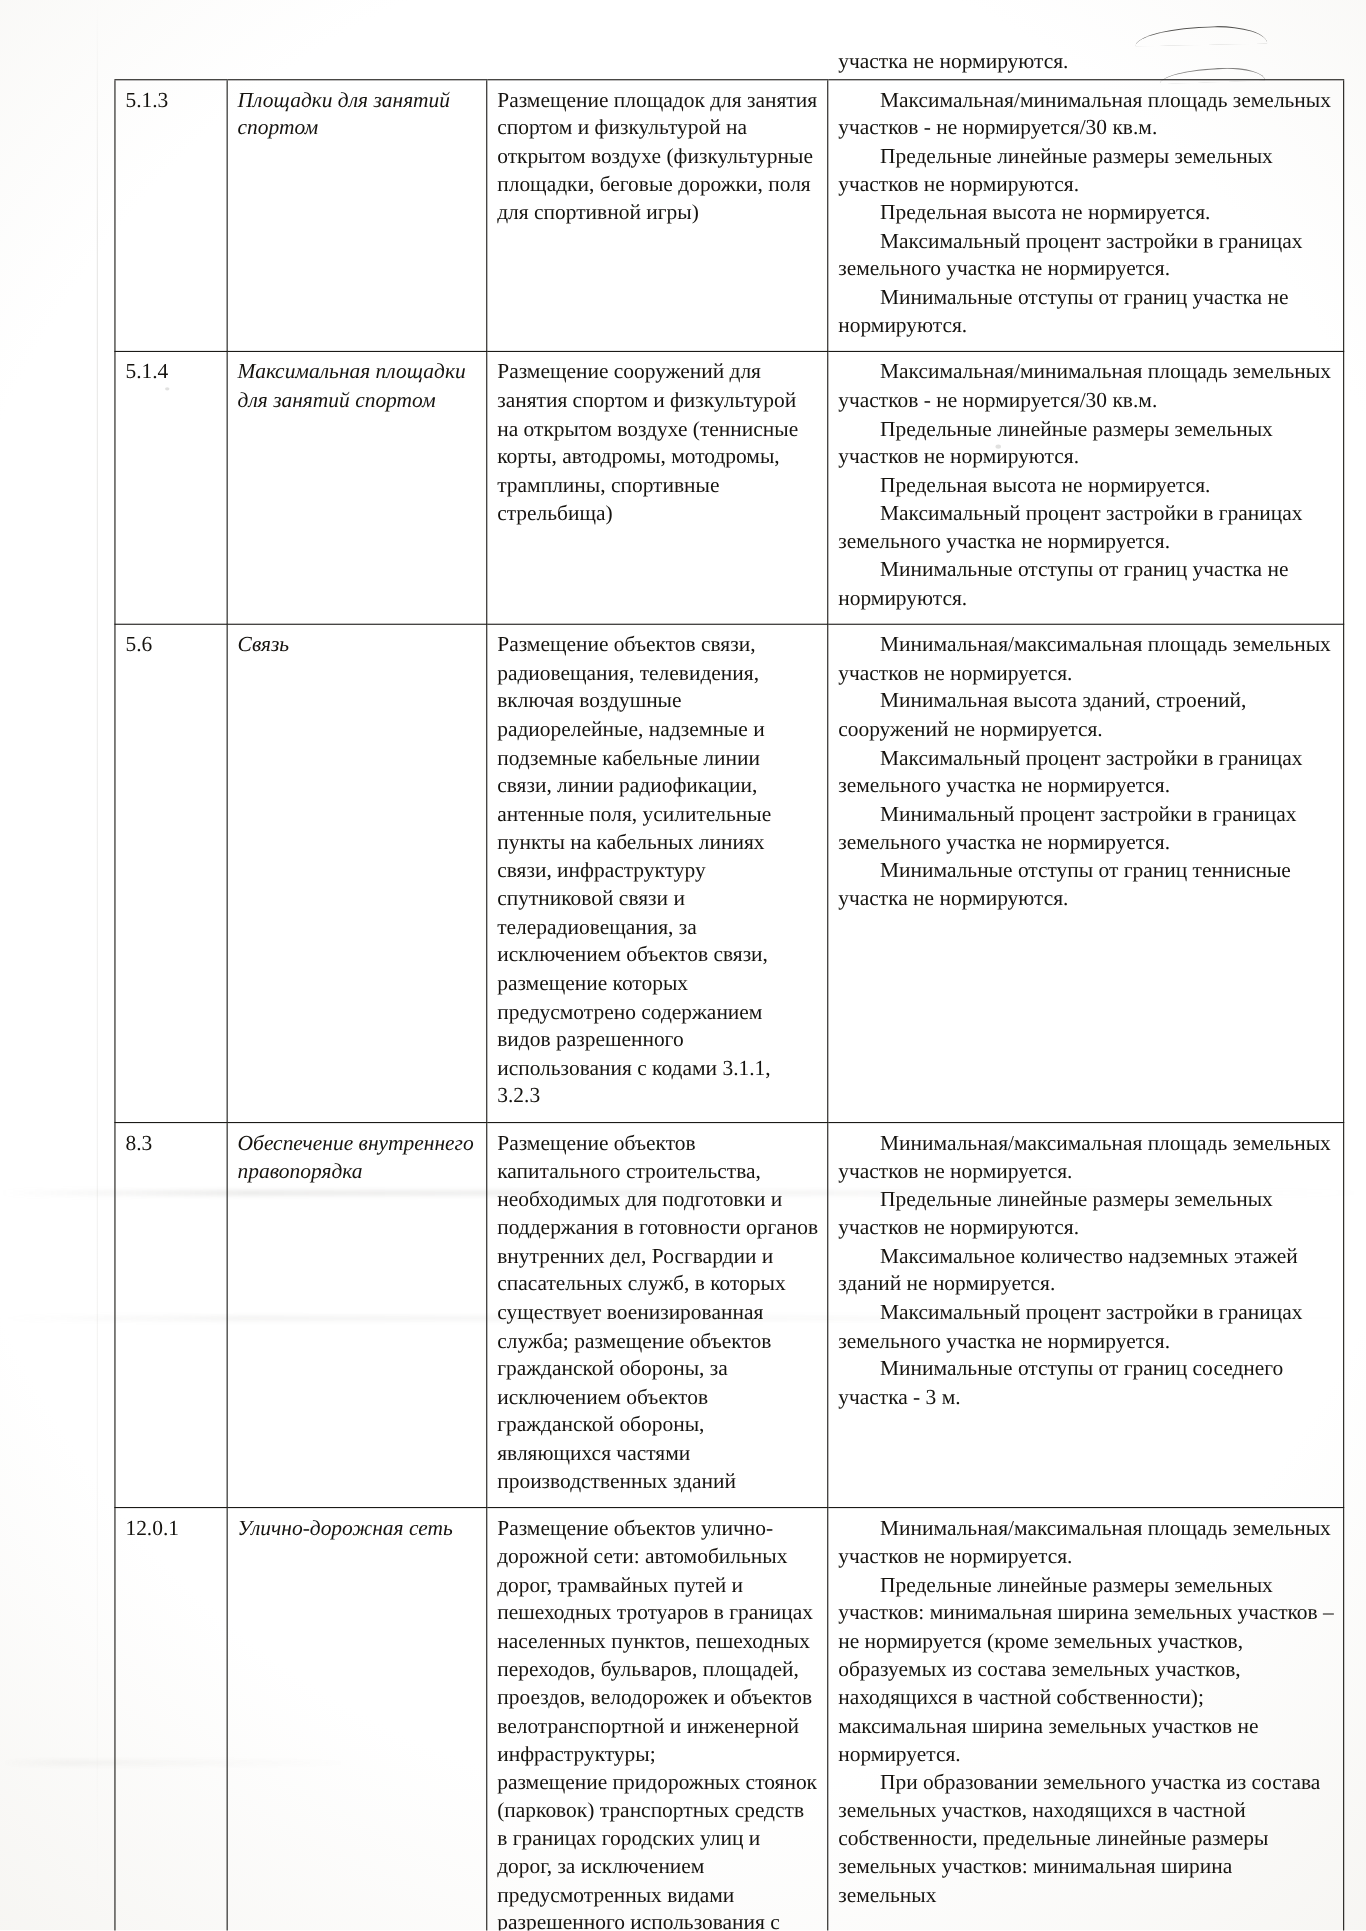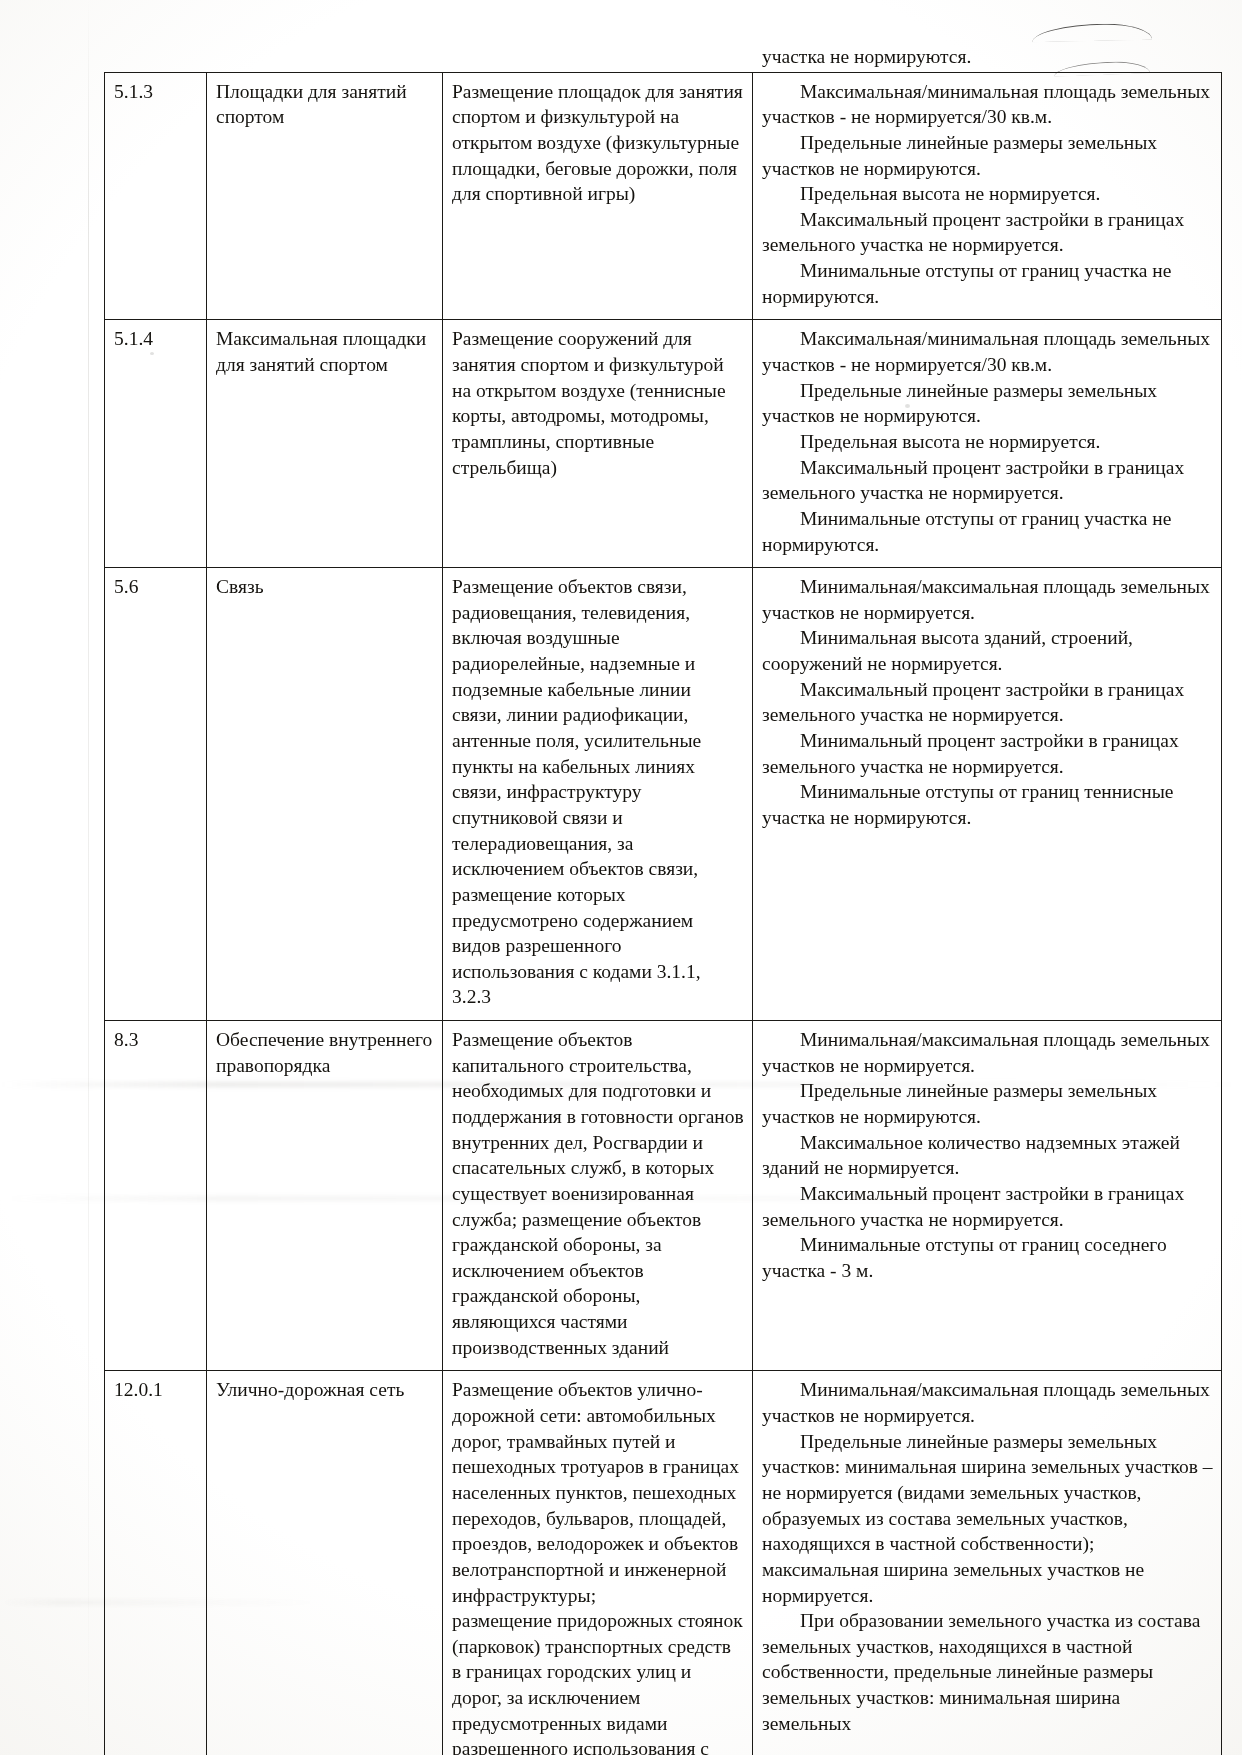--- a/index.html
+++ b/index.html
@@ -63,21 +63,21 @@
   }
   .col-code   { width: 84px;  }
   .col-name   { width: 218px; }
   .col-desc   { width: 292px; }
   .col-limits { width: 451px; }
 
   .cell-code {
     font-size: 20px;
     padding-top: 7px;
   }
-  .cell-name  { padding-left: 11px; }
+  .cell-name  { padding-left: 11px; font-style: italic; }
   .cell-desc  { padding-left: 12px; }
 
   .cell-limits {
     padding-left: 13px;
     padding-right: 10px;
   }
   .cell-limits p {
     margin: 0;
     text-indent: 38px;
   }
@@ -217,19 +217,19 @@
     </td>
   </tr>
 
   <tr class="row-last">
     <td class="col-code cell-code">12.0.1</td>
     <td class="col-name cell-name">Улично-дорожная сеть</td>
     <td class="col-desc cell-desc" style="white-space: pre-line;">Размещение объектов улично-дорожной сети: автомобильных дорог, трамвайных путей и пешеходных тротуаров в границах населенных пунктов, пешеходных переходов, бульваров, площадей, проездов, велодорожек и объектов велотранспортной и инженерной инфраструктуры;
 размещение придорожных стоянок (парковок) транспортных средств в границах городских улиц и дорог, за исключением предусмотренных видами разрешенного использования с</td>
     <td class="col-limits cell-limits">
       <p>Минимальная/максимальная площадь земельных участков не нормируется.</p>
-      <p>Предельные линейные размеры земельных участков: минимальная ширина земельных участков – не нормируется (видами земельных участков, образуемых из состава земельных участков, находящихся в частной собственности); максимальная ширина земельных участков  не нормируется.</p>
+      <p>Предельные линейные размеры земельных участков: минимальная ширина земельных участков – не нормируется (кроме земельных участков, образуемых из состава земельных участков, находящихся в частной собственности); максимальная ширина земельных участков  не нормируется.</p>
       <p>При образовании земельного участка из состава земельных участков, находящихся в частной собственности, предельные линейные размеры земельных участков: минимальная ширина земельных</p>
     </td>
   </tr>
 
 </tbody>
   </table>
 
 </body></html>

